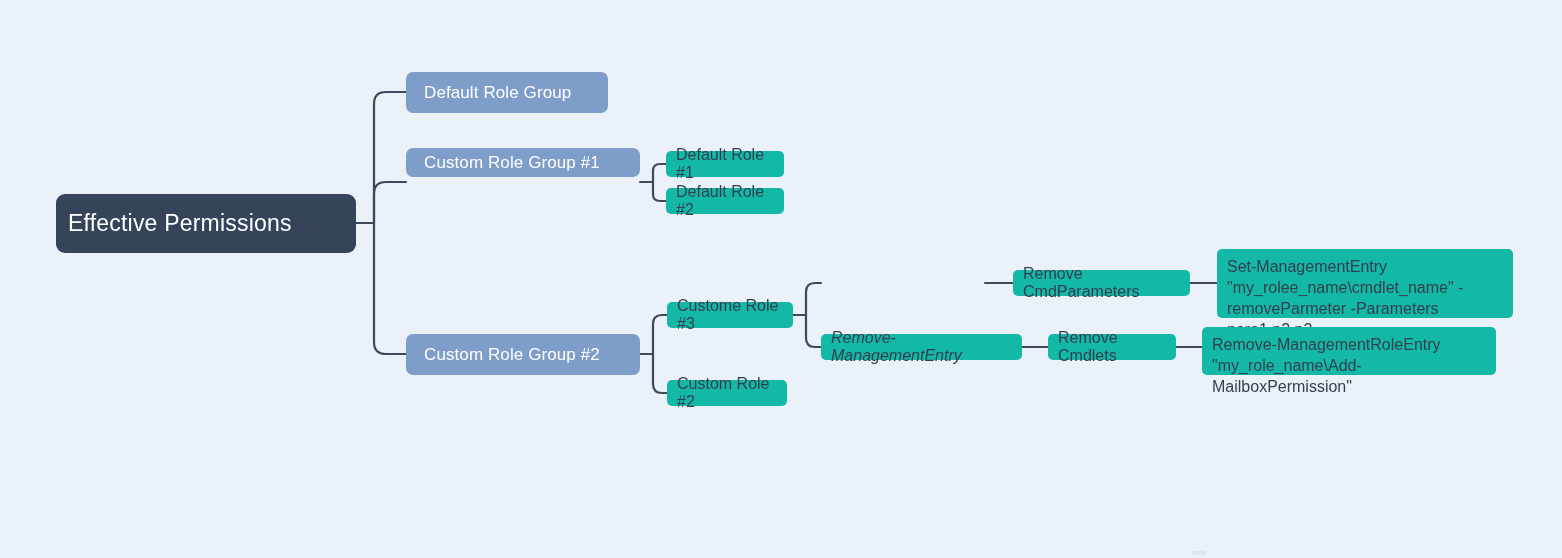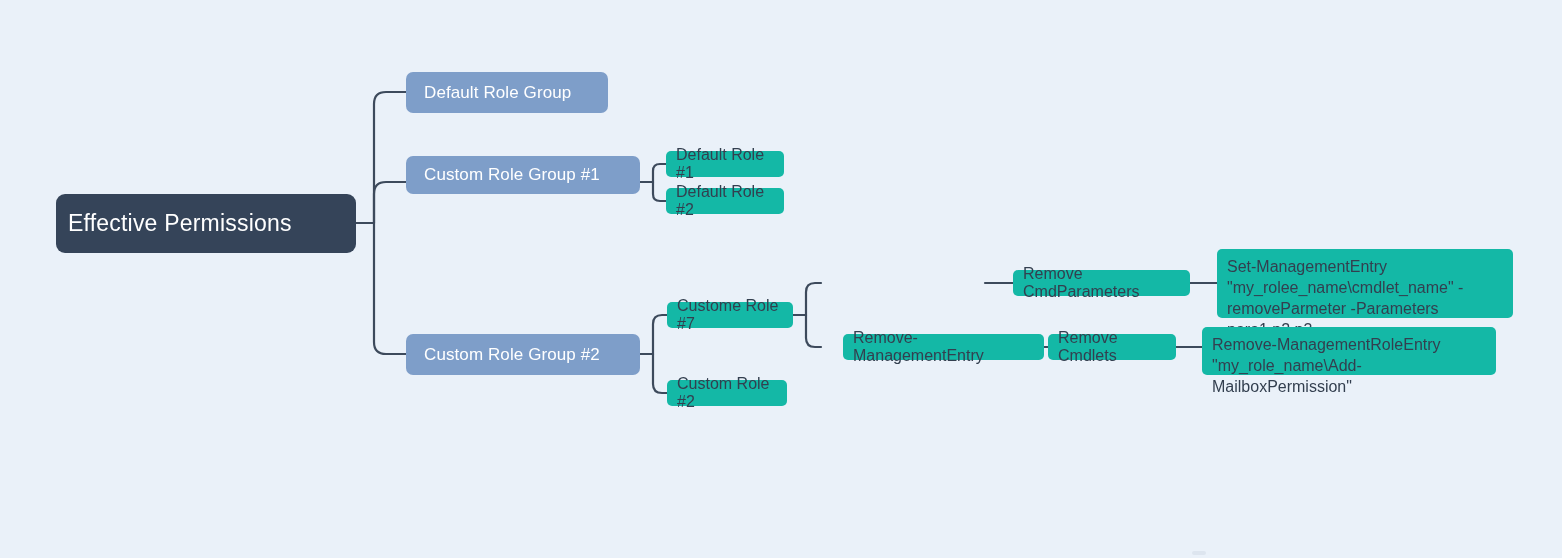--- a/index.html
+++ b/index.html
@@ -111,46 +111,46 @@
   </svg>
 
   <div class="node root" style="left:56px; top:194px; width:300px; height:59px;">
     <span>Effective Permissions</span>
   </div>
 
   <div class="node l1" style="left:406px; top:72px; width:202px; height:41px;">
     <span>Default Role Group</span>
   </div>
 
-  <div class="node l1" style="left:406px; top:156px; width:234px; height:38px;">
+  <div class="node l1" style="left:406px; top:148px; width:234px; height:29px;">
     <span>Custom Role Group #1</span>
   </div>
 
   <div class="node l1" style="left:406px; top:334px; width:234px; height:41px;align-items:center;">
     <span>Custom Role Group #2</span>
   </div>
 
   <div class="node pill" style="left:666px; top:151px; width:118px; height:26px;">
     <span>Default Role #1</span>
   </div>
 
   <div class="node pill" style="left:666px; top:188px; width:118px; height:26px;">
     <span>Default Role #2</span>
   </div>
 
   <div class="node pill" style="left:667px; top:302px; width:126px; height:26px;">
-    <span>Custome Role #7</span>
+    <span>Custome Role #3</span>
   </div>
 
   <div class="node pill" style="left:667px; top:380px; width:120px; height:26px;">
     <span>Custom Role #2</span>
   </div>
 
 
-  <div class="node pill" style="left:843px; top:334px; width:201px; height:26px;">
+  <div class="node pill" style="left:821px; top:334px; width:201px; height:26px;font-style:italic;">
     <span>Remove-ManagementEntry</span>
   </div>
 
   <div class="node pill" style="left:1013px; top:270px; width:177px; height:26px;">
     <span>Remove CmdParameters</span>
   </div>
 
   <div class="node pill" style="left:1048px; top:334px; width:128px; height:26px;">
     <span>Remove Cmdlets</span>
   </div>

